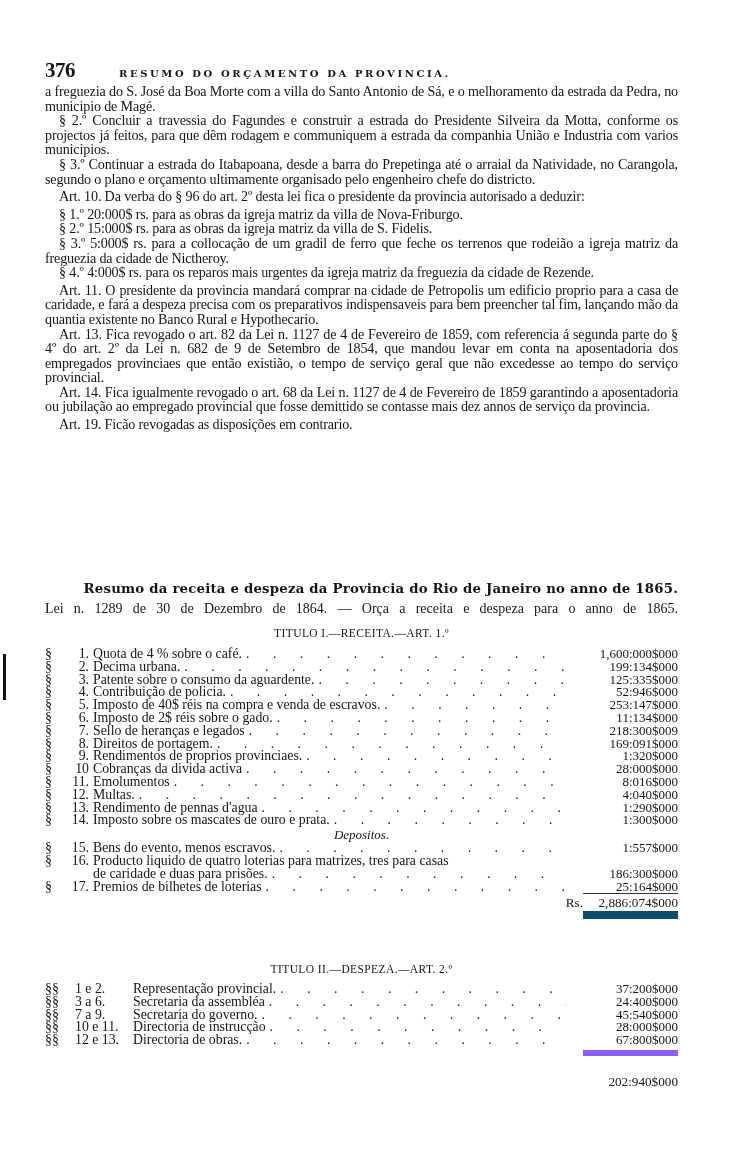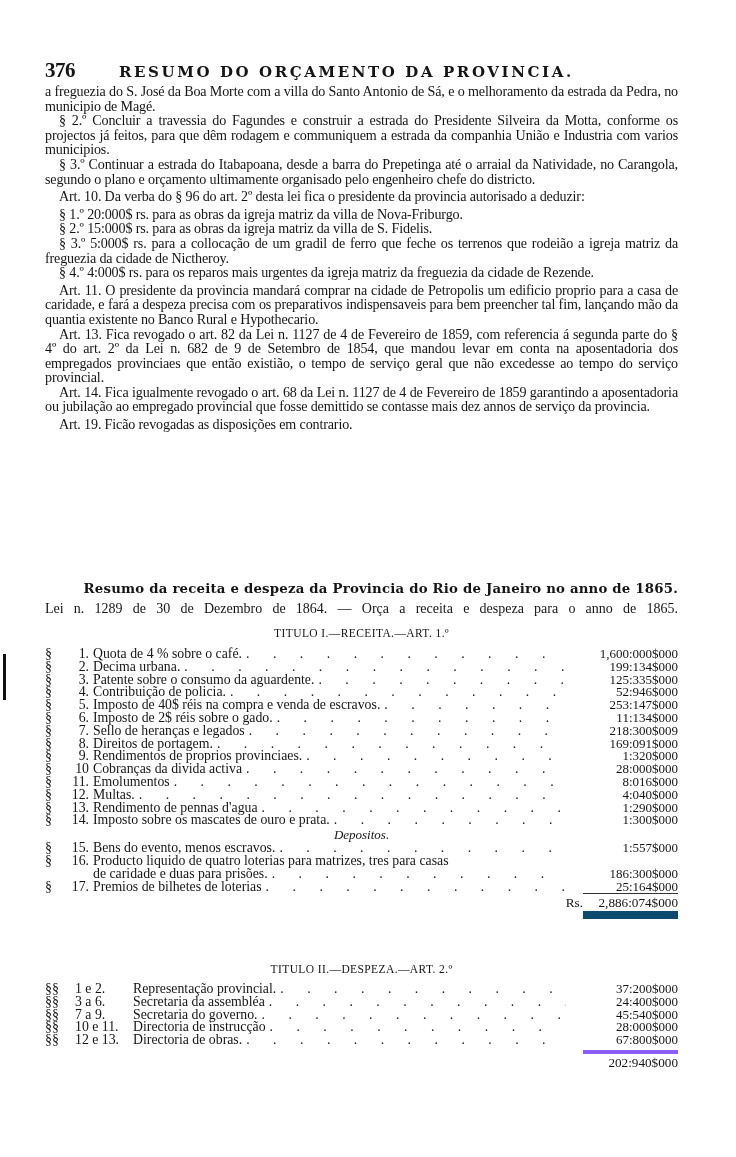--- a/index.html
+++ b/index.html
@@ -1,21 +1,21 @@
 <!DOCTYPE html>
 <html><head>
 <meta charset="utf-8">
 <style>
   html, body { margin: 0; padding: 0; background: #ffffff; }
   body { width: 736px; height: 1157px; position: relative; overflow: hidden;
          font-family: "Liberation Serif", "DejaVu Serif", serif; color: #151515; }
   .page { position: absolute; left: 45px; top: 0; width: 633px; }
   .header { position: absolute; top: 58px; left: 0; width: 633px; display: flex; align-items: baseline; }
   .page-num { font-size: 21px; font-weight: bold; letter-spacing: -0.5px; }
-  .running-title { font-size: 15px; font-weight: bold; letter-spacing: 2.6px; margin-left: 44px;
+  .running-title { font-size: 10px; font-weight: bold; letter-spacing: 2.6px; margin-left: 44px;
                    font-family: "DejaVu Serif", serif; }
   .body-text { position: absolute; top: 84px; left: 0; width: 633px; font-size: 14.1px; line-height: 14.6px;
                text-align: justify; letter-spacing: -0.15px; }
   .body-text p { margin: 0; }
   .body-text p.gap { margin-top: 3px; }
   .indent { text-indent: 14px; }
   .summary-title { position: absolute; top: 581px; left: 0; width: 633px; font-size: 13.3px; font-weight: bold;
                    letter-spacing: 0.2px; text-align: right; white-space: nowrap; font-family: "DejaVu Serif", serif; }
   .lei-line { position: absolute; top: 601px; left: 0; width: 633px; font-size: 14px; white-space: nowrap;
               text-align: justify; text-align-last: justify; }
@@ -28,21 +28,21 @@
   .row .dots { flex: 1; overflow: hidden; white-space: nowrap; letter-spacing: 10px; color: #222; padding-left: 4px; }
   .row .amount { flex: none; width: 112px; text-align: right; font-size: 13px; }
   .row.cont .label { padding-left: 48px; }
   .sub-head { text-align: center; font-style: italic; font-size: 13px; height: 15px; line-height: 15px; }
   .total-row { display: flex; justify-content: flex-end; align-items: baseline; font-size: 13.2px; height: 17px; }
   .total-row .rs { }
   .total-row .amount { width: 95px; text-align: right; border-top: 1px solid #333; border-bottom: 8px solid #0c4a6e; padding-top: 1px; }
   .desp .par { width: 30px; }
   .desp .num { width: 58px; text-align: left; padding-right: 0; }
   .grand { display: flex; justify-content: flex-end; font-size: 13.2px; margin-top: 3px; }
-  .grand .amount { width: 95px; text-align: right; border-top: 4px solid #8b5cf6; padding-top: 1px; }
+  .grand .amount { width: 95px; text-align: right; border-top: 6px solid #8b5cf6; padding-top: 18px; }
   .margin-mark { position: absolute; left: 3px; top: 654px; width: 3px; height: 46px; background: #111; }
 </style>
 </head>
 <body>
 
 <div class="margin-mark"></div>
 
 <div class="page">
   <div class="header">
     <span class="page-num">376</span>

